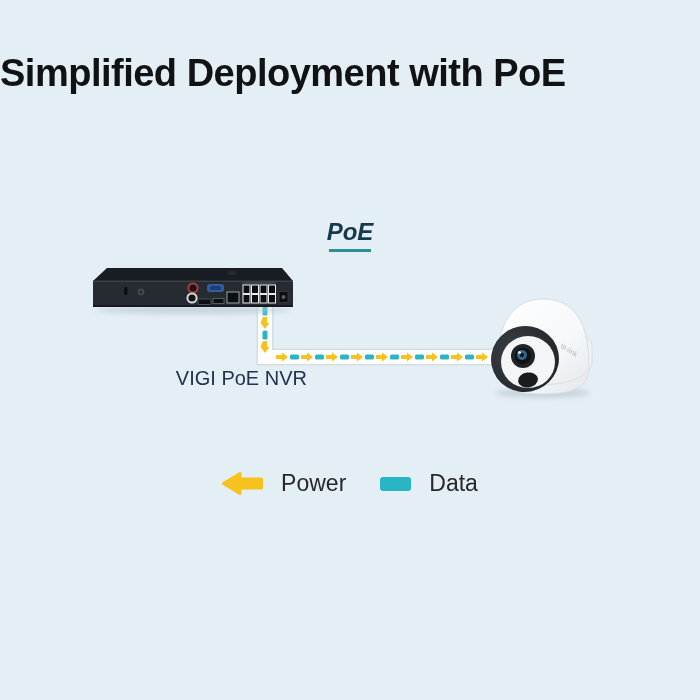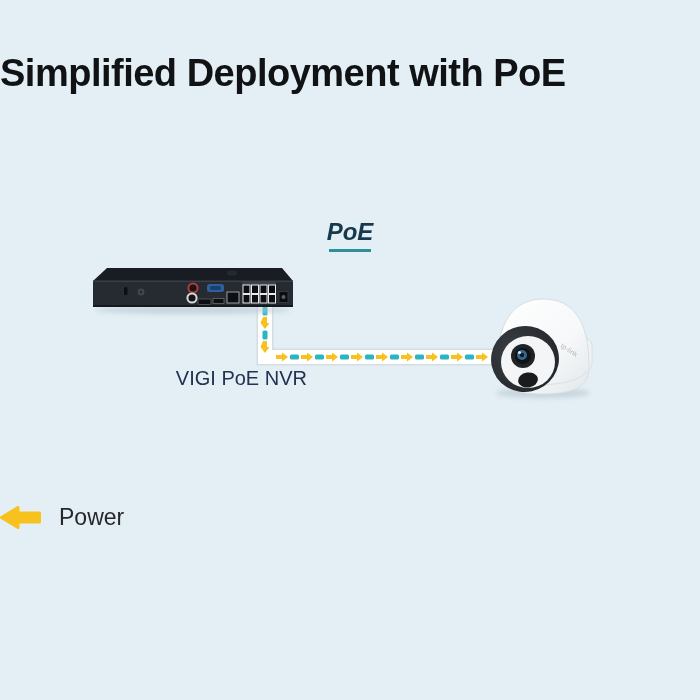--- a/index.html
+++ b/index.html
@@ -24,21 +24,21 @@
     width:42px;height:3px;margin:3px auto 0;
     background:var(--poe-underline,#2e8f96);
   }
   .nvr-label{
     position:absolute;top:326px;left:107px;width:200px;text-align:right;
     font-size:20px;color:var(--label-text,#22324f);margin-top:41px;
   }
   svg.diagram{position:absolute;left:0;top:0;}
   .legend{
     position:absolute;top:470px;left:0;right:0;
-    display:flex;align-items:center;gap:34px;margin-top:34px;
+    display:flex;justify-content:center;align-items:center;gap:34px;
   }
   .legend-item{display:flex;align-items:center;gap:18px;}
   .legend-label{font-size:23px;color:var(--legend-text,#26282a);}
   .power-fill{fill:var(--power-yellow,#f7c21e);stroke:var(--power-yellow,#f7c21e);}
   .data-fill{fill:var(--data-teal,#2ab5c4);}
 </style>
 </head>
 <body>
 
 <div class="page-title">Simplified Deployment with PoE</div>
@@ -162,13 +162,19 @@
 
 <div class="nvr-label">VIGI PoE NVR</div>
 
 <div class="legend">
   <div class="legend-item">
     <svg width="41" height="23" viewBox="0 0 41 23">
       <polygon class="power-fill" points="1.5,11.5 18,1.5 18,7 39.5,7 39.5,16 18,16 18,21.5" stroke-width="3" stroke-linejoin="round"></polygon>
     </svg>
     <span class="legend-label">Power</span>
   </div>
+  <div class="legend-item">
+    <svg width="31" height="14" viewBox="0 0 31 14">
+      <rect class="data-fill" x="0" y="0" width="31" height="14" rx="3"></rect>
+    </svg>
+    <span class="legend-label">Data</span>
+  </div>
 </div>
 
 </body></html>

